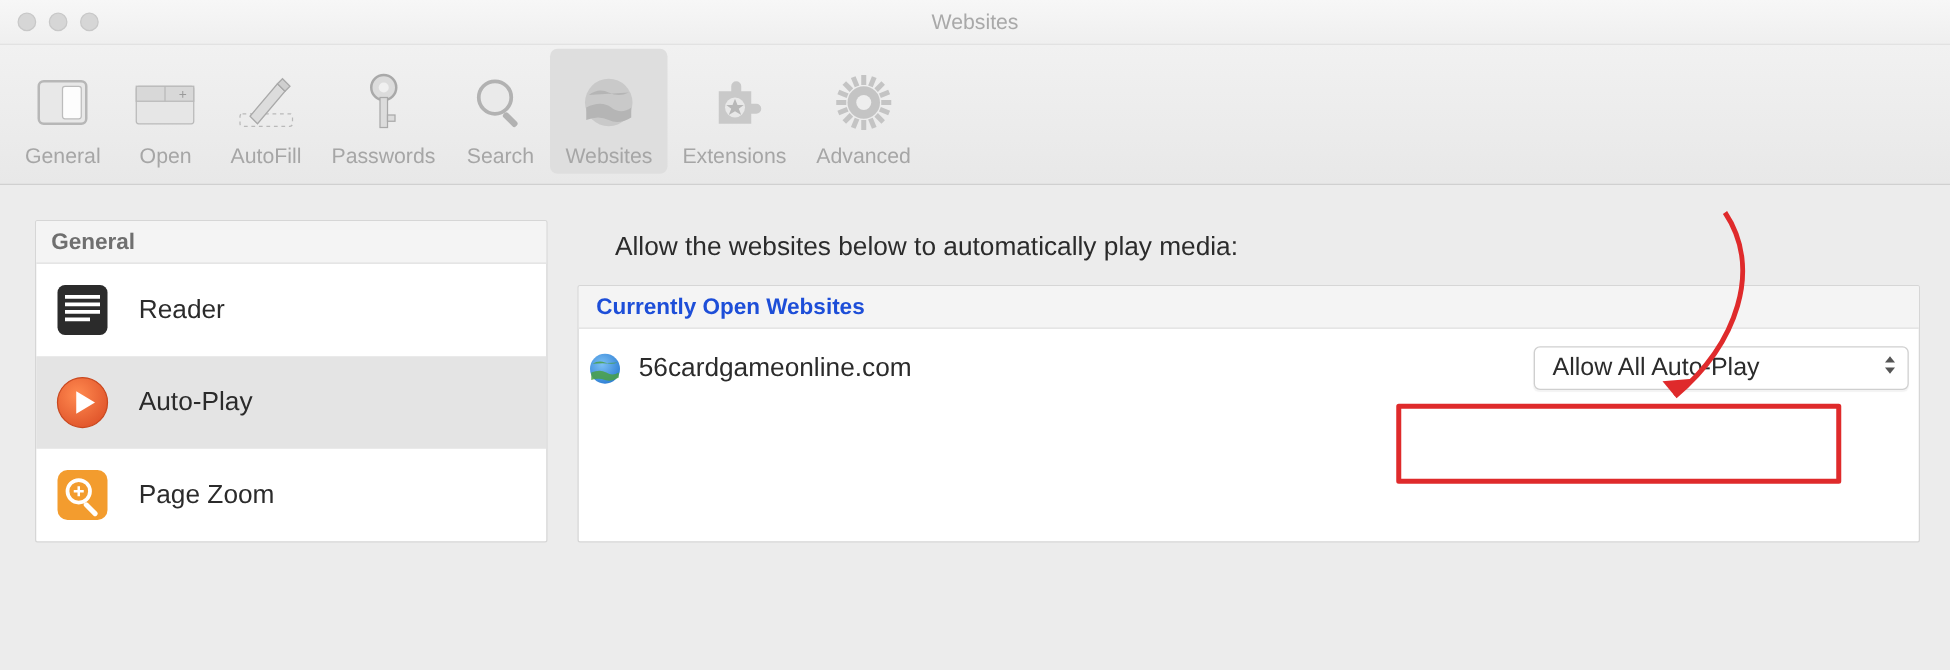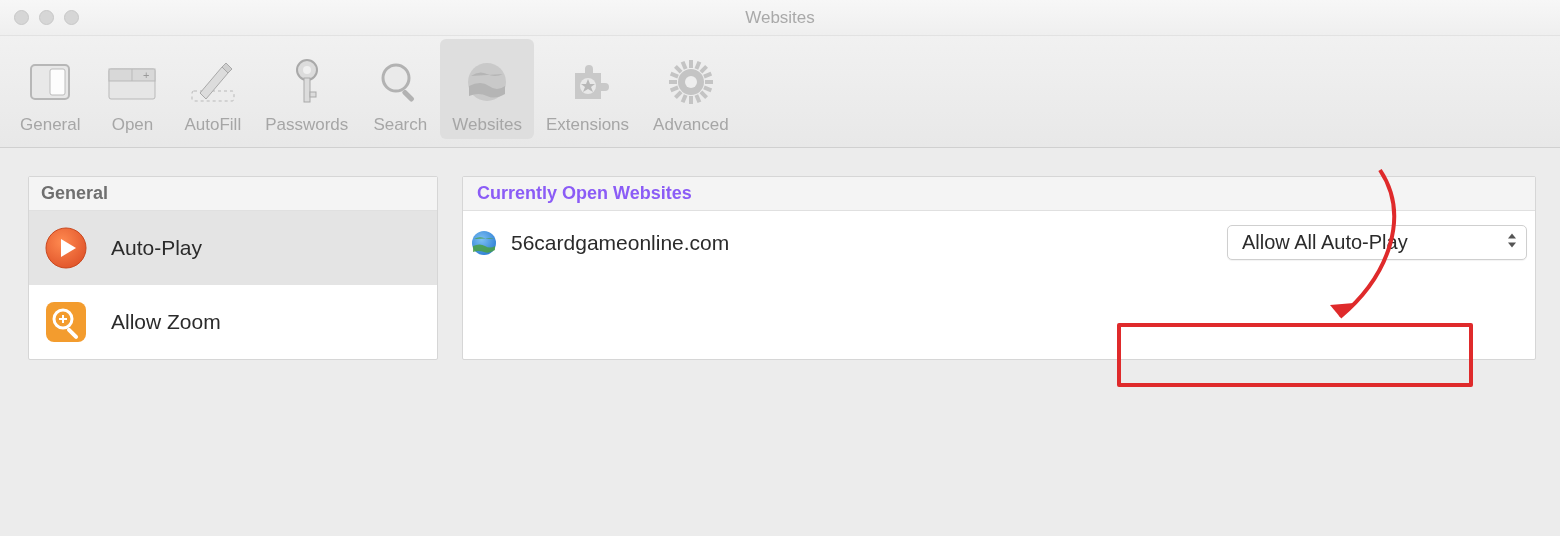--- a/index.html
+++ b/index.html
@@ -122,21 +122,21 @@
     border: 1px solid #d6d6d6;
     border-radius: 2px;
     flex: 1;
   }
   .panel-header {
     background: #f4f4f4;
     border-bottom: 1px solid #e0e0e0;
     padding: 6px 14px;
     font-size: 18px;
     font-weight: 600;
-    color: #8b5cf6;
+    color: #1d4ed8;
   }
   .site-row {
     display: flex;
     align-items: center;
     padding: 14px 8px;
     gap: 14px;
   }
   .site-row .globe {
     width: 26px; height: 26px;
   }
@@ -297,20 +297,32 @@
     <div class="label">Advanced</div>
   </div>
 
 </div>
 
 <div class="content">
 
   <div class="sidebar">
     <div class="sidebar-header">General</div>
 
+    <div class="sidebar-item">
+      <div class="sicon">
+        <svg width="44" height="44" viewBox="0 0 44 44">
+          <rect x="2" y="2" width="40" height="40" rx="6" fill="#2b2b2b"></rect>
+          <rect x="8" y="10" width="28" height="3" fill="#fff"></rect>
+          <rect x="8" y="16" width="28" height="3" fill="#fff"></rect>
+          <rect x="8" y="22" width="28" height="3" fill="#fff"></rect>
+          <rect x="8" y="28" width="20" height="3" fill="#fff"></rect>
+        </svg>
+      </div>
+      <span>Reader</span>
+    </div>
 
 
     <div class="sidebar-item selected">
       <div class="sicon">
         <svg width="44" height="44" viewBox="0 0 44 44">
           <defs>
             <radialGradient id="pg" cx="40%" cy="35%" r="70%">
               <stop offset="0%" stop-color="#ff8a50"></stop>
               <stop offset="100%" stop-color="#e0542a"></stop>
             </radialGradient>
@@ -326,25 +338,26 @@
     <div class="sidebar-item">
       <div class="sicon">
         <svg width="44" height="44" viewBox="0 0 44 44">
           <rect x="2" y="2" width="40" height="40" rx="8" fill="#f39c2e"></rect>
           <circle cx="19" cy="19" r="9" fill="none" stroke="#fff" stroke-width="3"></circle>
           <rect x="25" y="27" width="14" height="4" rx="2" transform="rotate(45 25 27)" fill="#fff"></rect>
           <rect x="15" y="18" width="8" height="2" fill="#fff"></rect>
           <rect x="18" y="15" width="2" height="8" fill="#fff"></rect>
         </svg>
       </div>
-      <span>Allow Zoom</span>
+      <span>Page Zoom</span>
     </div>
   </div>
 
   <div class="main">
+    <div class="main-heading">Allow the websites below to automatically play media:</div>
 
     <div class="panel">
       <div class="panel-header">Currently Open Websites</div>
 
       <div class="site-row">
         <div class="globe">
           <svg width="26" height="26" viewBox="0 0 26 26">
             <defs>
               <radialGradient id="gb" cx="40%" cy="35%" r="70%">
                 <stop offset="0%" stop-color="#7cc0f4"></stop>

